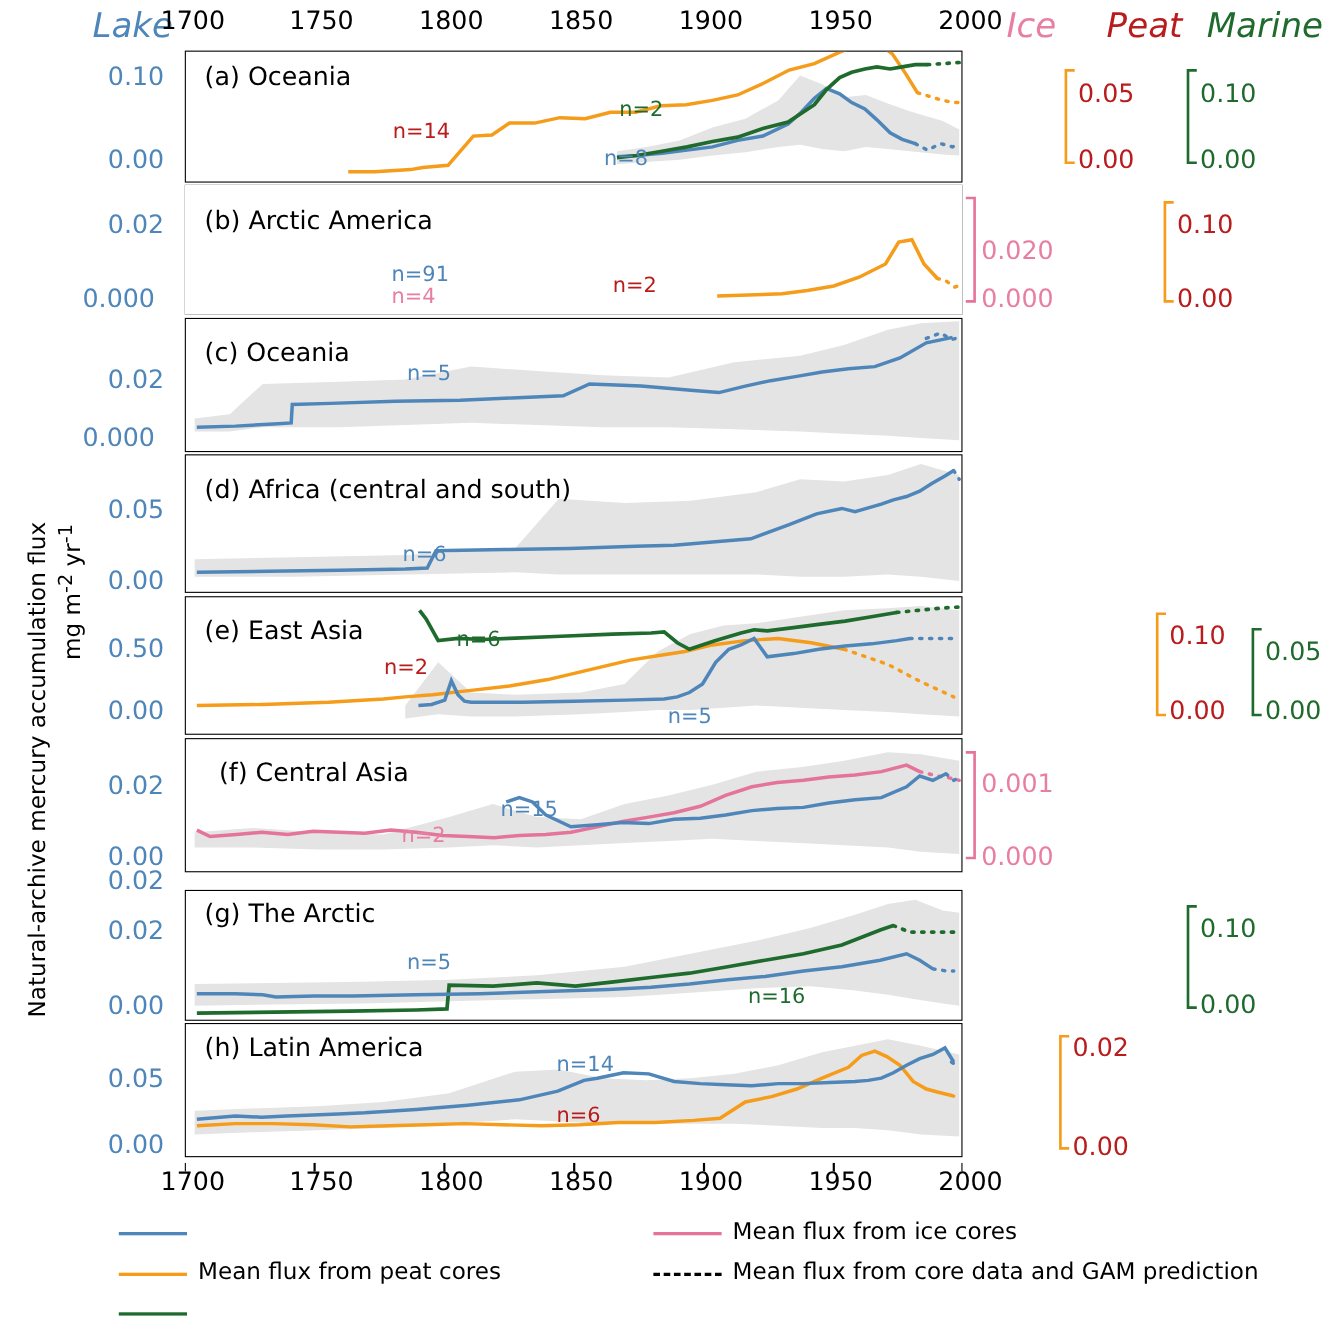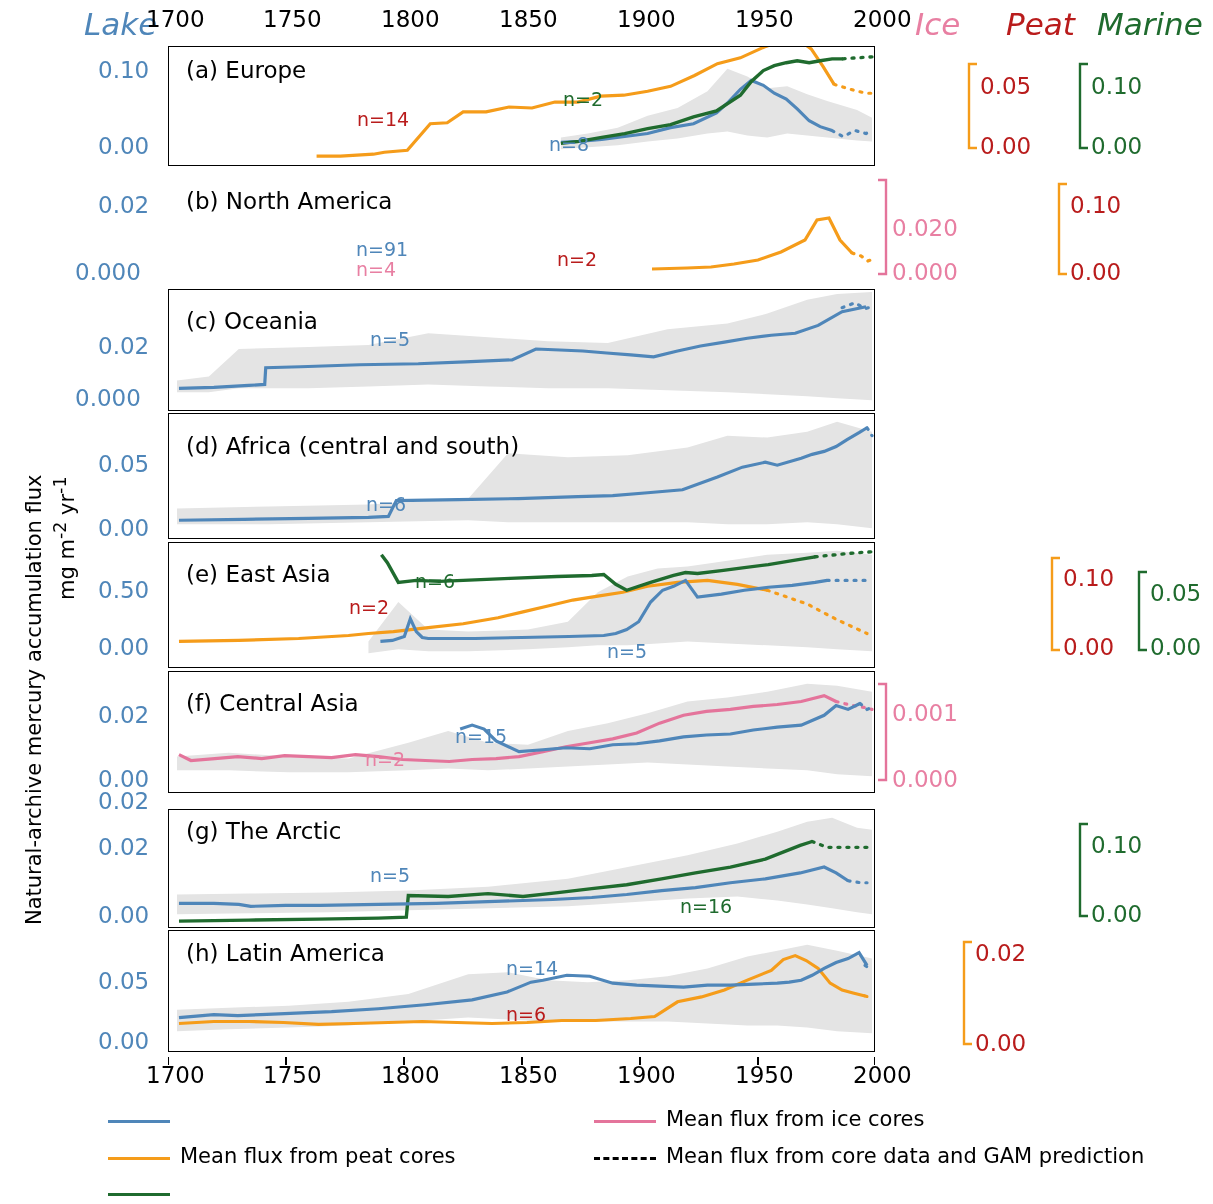--- a/index.html
+++ b/index.html
@@ -63,21 +63,21 @@
       <polyline fill="none" stroke="#f59c1a" stroke-width="3.2" points="148,111 172,111 205,109 216,107 239,105 262,78 279,77 295,66 318,66 341,61 364,62 387,56 410,56 433,50 456,49 480,45 503,40 527,29 550,17 573,11 597,0 614,-6 632,-7 644,2 656,20 667,38"></polyline>
       <polyline fill="none" stroke="#f59c1a" stroke-width="3.2" stroke-dasharray="2,7" stroke-linecap="round" points="667,38 690,45 700,47 705,47"></polyline>
 
       <polyline fill="none" stroke="#4f86b9" stroke-width="3.2" points="393,97 411,96 434,94 457,91 480,88 503,82 526,78 549,67 561,56 573,43 584,34 596,39 607,47 619,53 630,63 642,75 653,81 665,85"></polyline>
       <polyline fill="none" stroke="#4f86b9" stroke-width="3.2" stroke-dasharray="2,7" stroke-linecap="round" points="665,85 676,91 688,85 699,88 705,85"></polyline>
 
       <polyline fill="none" stroke="#1f6b2e" stroke-width="3.4" points="393,98 411,96 434,92 457,88 480,83 503,79 526,71 549,65 573,49 584,35 596,24 607,19 619,16 630,14 642,16 653,14 665,12 676,12"></polyline>
       <polyline fill="none" stroke="#1f6b2e" stroke-width="3.4" stroke-dasharray="2,7" stroke-linecap="round" points="676,12 690,11 705,10"></polyline>
     </svg>
   </div>
-  <div class="t panel-title" style="left:186px;top:57px;">(a) Europe</div>
+  <div class="t panel-title" style="left:186px;top:57px;">(a) Oceania</div>
   <div class="t lake axlab" style="left:98px;top:57px;">0.10</div>
   <div class="t lake axlab" style="left:98px;top:133px;">0.00</div>
   <div class="t nlabel peat" style="left:357px;top:108px;">n=14</div>
   <div class="t nlabel lake" style="left:549px;top:133px;">n=8</div>
   <div class="t nlabel marine" style="left:563px;top:88px;">n=2</div>
 
   <div class="sideaxis" style="left:965px;top:62px;">
     <svg width="14" height="88">
         <path d="M12 2 L4 2 L4 86 L12 86" fill="none" stroke="#f59c1a" stroke-width="2.4"></path>
       </svg>
@@ -105,21 +105,21 @@
       <polyline fill="none" stroke="#f59c1a" stroke-width="3.2" points="508,100 543,100 566,99 590,98 613,96 637,94 661,88 684,81 700,75"></polyline>
     </svg>
   </div>
 
   <div class="panel" style="top:168px;height:118px;border:none;pointer-events:none;">
     <svg viewBox="0 0 707 118" preserveAspectRatio="none">
       <polyline fill="none" stroke="#f59c1a" stroke-width="3.2" points="484,101 519,100 543,99 566,96 590,92 613,84 637,72 649,52 661,50 672,72 684,85"></polyline>
       <polyline fill="none" stroke="#f59c1a" stroke-width="3.2" stroke-dasharray="2,7" stroke-linecap="round" points="684,85 693,88 700,93 705,91"></polyline>
     </svg>
   </div>
-  <div class="t panel-title" style="left:186px;top:188px;">(b) North America</div>
+  <div class="t panel-title" style="left:186px;top:188px;">(b) Arctic America</div>
   <div class="t lake axlab" style="left:98px;top:192px;">0.02</div>
   <div class="t lake axlab" style="left:75px;top:259px;">0.000</div>
   <div class="t nlabel lake" style="left:356px;top:238px;">n=91</div>
   <div class="t nlabel ice" style="left:356px;top:258px;">n=4</div>
   <div class="t nlabel peat" style="left:557px;top:248px;">n=2</div>
   <div class="sideaxis" style="left:876px;top:178px;">
     <svg width="14" height="98">
         <path d="M2 2 L10 2 L10 96 L2 96" fill="none" stroke="#e4749b" stroke-width="2.4"></path>
       </svg>
   </div>
@@ -196,21 +196,21 @@
     <svg viewBox="0 0 707 122" preserveAspectRatio="none">
       <polygon fill="#e4e4e4" points="8,86 60,82 120,86 180,88 240,72 280,60 320,72 360,74 400,60 440,52 480,42 520,30 560,26 600,20 640,12 670,14 705,20 705,106 670,104 640,100 600,98 560,96 520,94 480,92 440,94 400,96 360,98 320,100 280,98 240,100 180,102 120,102 60,100 8,100"></polygon>
 
       <polyline fill="none" stroke="#e4749b" stroke-width="3.2" points="10,84 22,90 46,88 69,86 93,88 116,85 140,86 163,87 187,84 210,86 234,89 257,90 281,91 304,89 328,88 351,86 375,81 398,76 422,72 445,68 469,62 492,52 516,44 539,40 563,38 586,35 610,33 634,30 657,24 669,30"></polyline>
       <polyline fill="none" stroke="#e4749b" stroke-width="3.2" stroke-dasharray="2,7" stroke-linecap="round" points="669,30 685,34 697,36 705,38"></polyline>
 
       <polyline fill="none" stroke="#4f86b9" stroke-width="3.2" points="292,58 304,54 316,58 328,70 351,81 375,79 398,77 422,78 445,74 469,73 492,70 516,66 539,64 563,63 586,59 610,56 634,54 657,44 669,34 681,38 693,32"></polyline>
       <polyline fill="none" stroke="#4f86b9" stroke-width="3.2" stroke-dasharray="2,7" stroke-linecap="round" points="693,32 700,38 705,36"></polyline>
     </svg>
   </div>
-  <div class="t panel-title" style="left:186px;top:690px;">(f) Central Asia</div>
+  <div class="t panel-title" style="left:199px;top:690px;">(f) Central Asia</div>
   <div class="t lake axlab" style="left:98px;top:702px;">0.02</div>
   <div class="t lake axlab" style="left:98px;top:766px;">0.00</div>
   <div class="t nlabel ice" style="left:365px;top:748px;">n=2</div>
   <div class="t nlabel lake" style="left:455px;top:725px;">n=15</div>
   <div class="sideaxis" style="left:876px;top:682px;">
     <svg width="14" height="100">
         <path d="M2 2 L10 2 L10 98 L2 98" fill="none" stroke="#e4749b" stroke-width="2.4"></path>
       </svg>
   </div>
   <div class="t ice axlab" style="left:892px;top:700px;">0.001</div>

